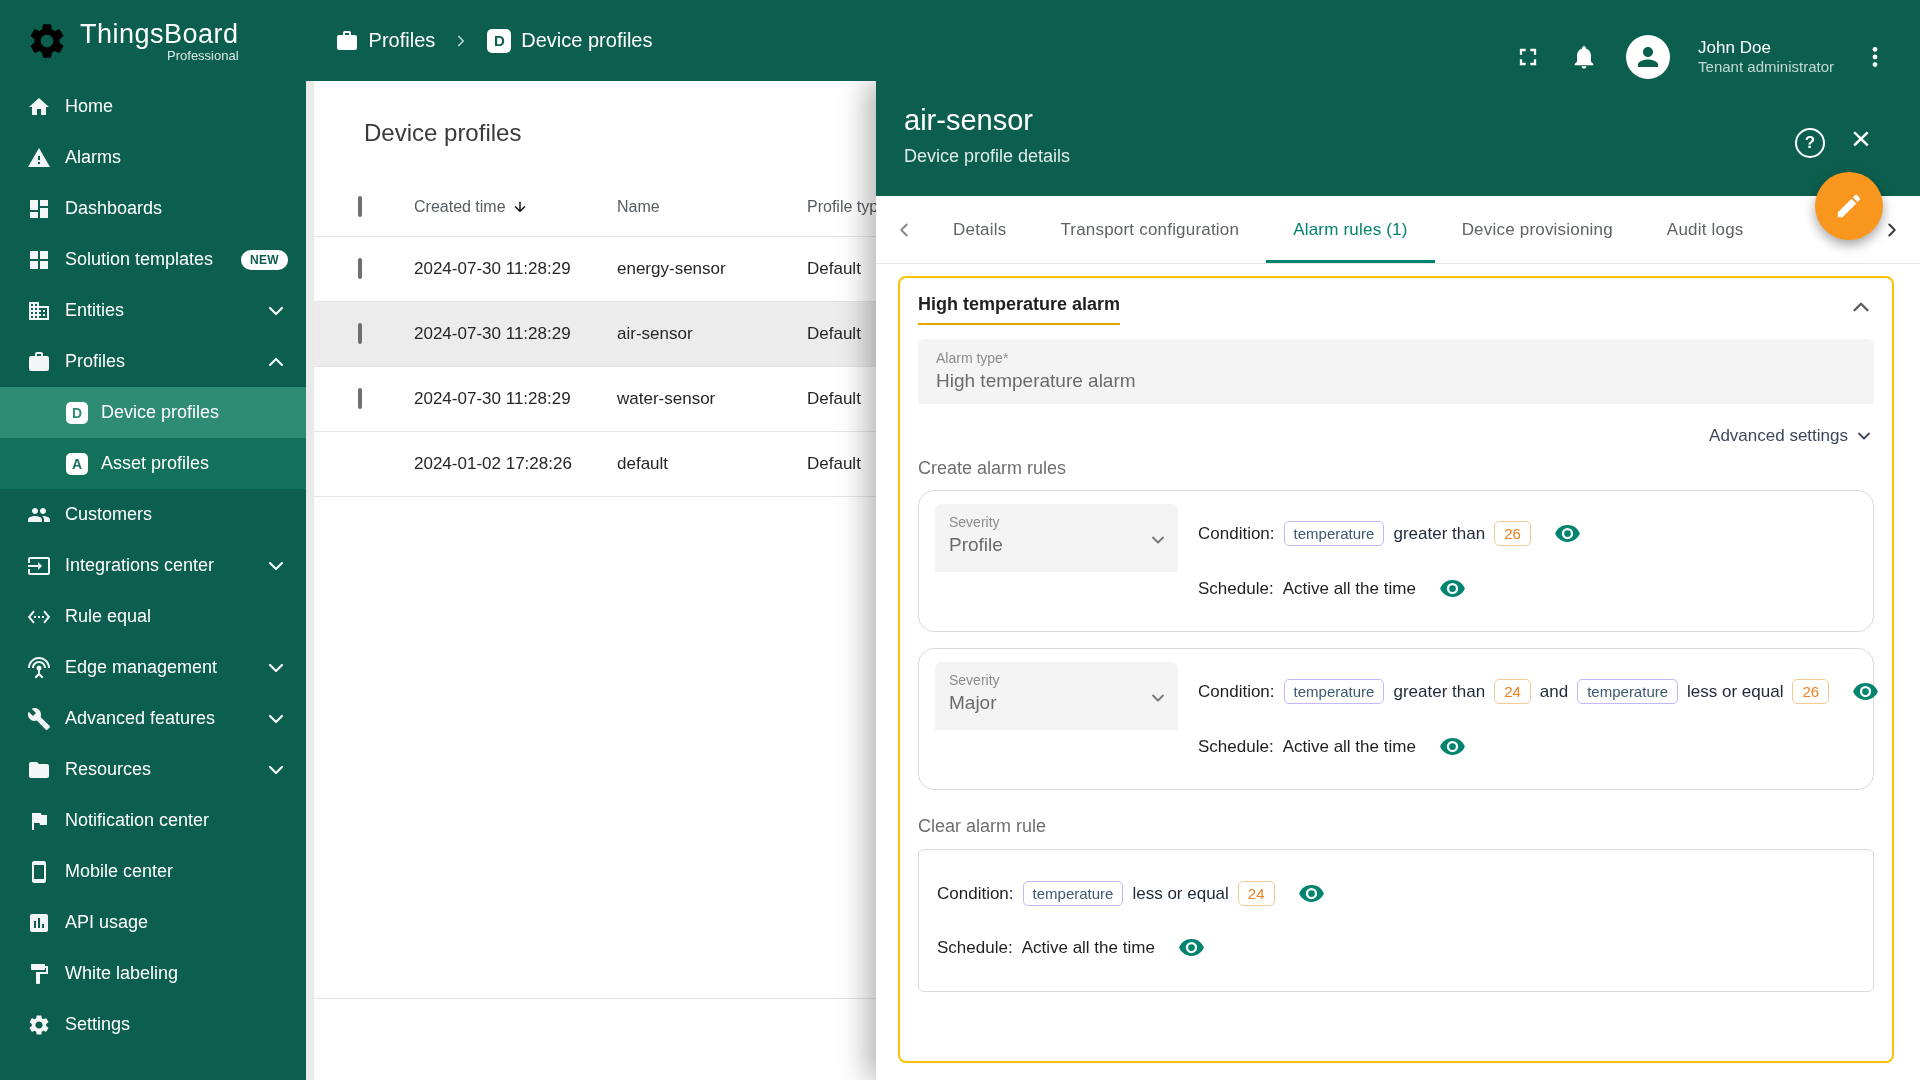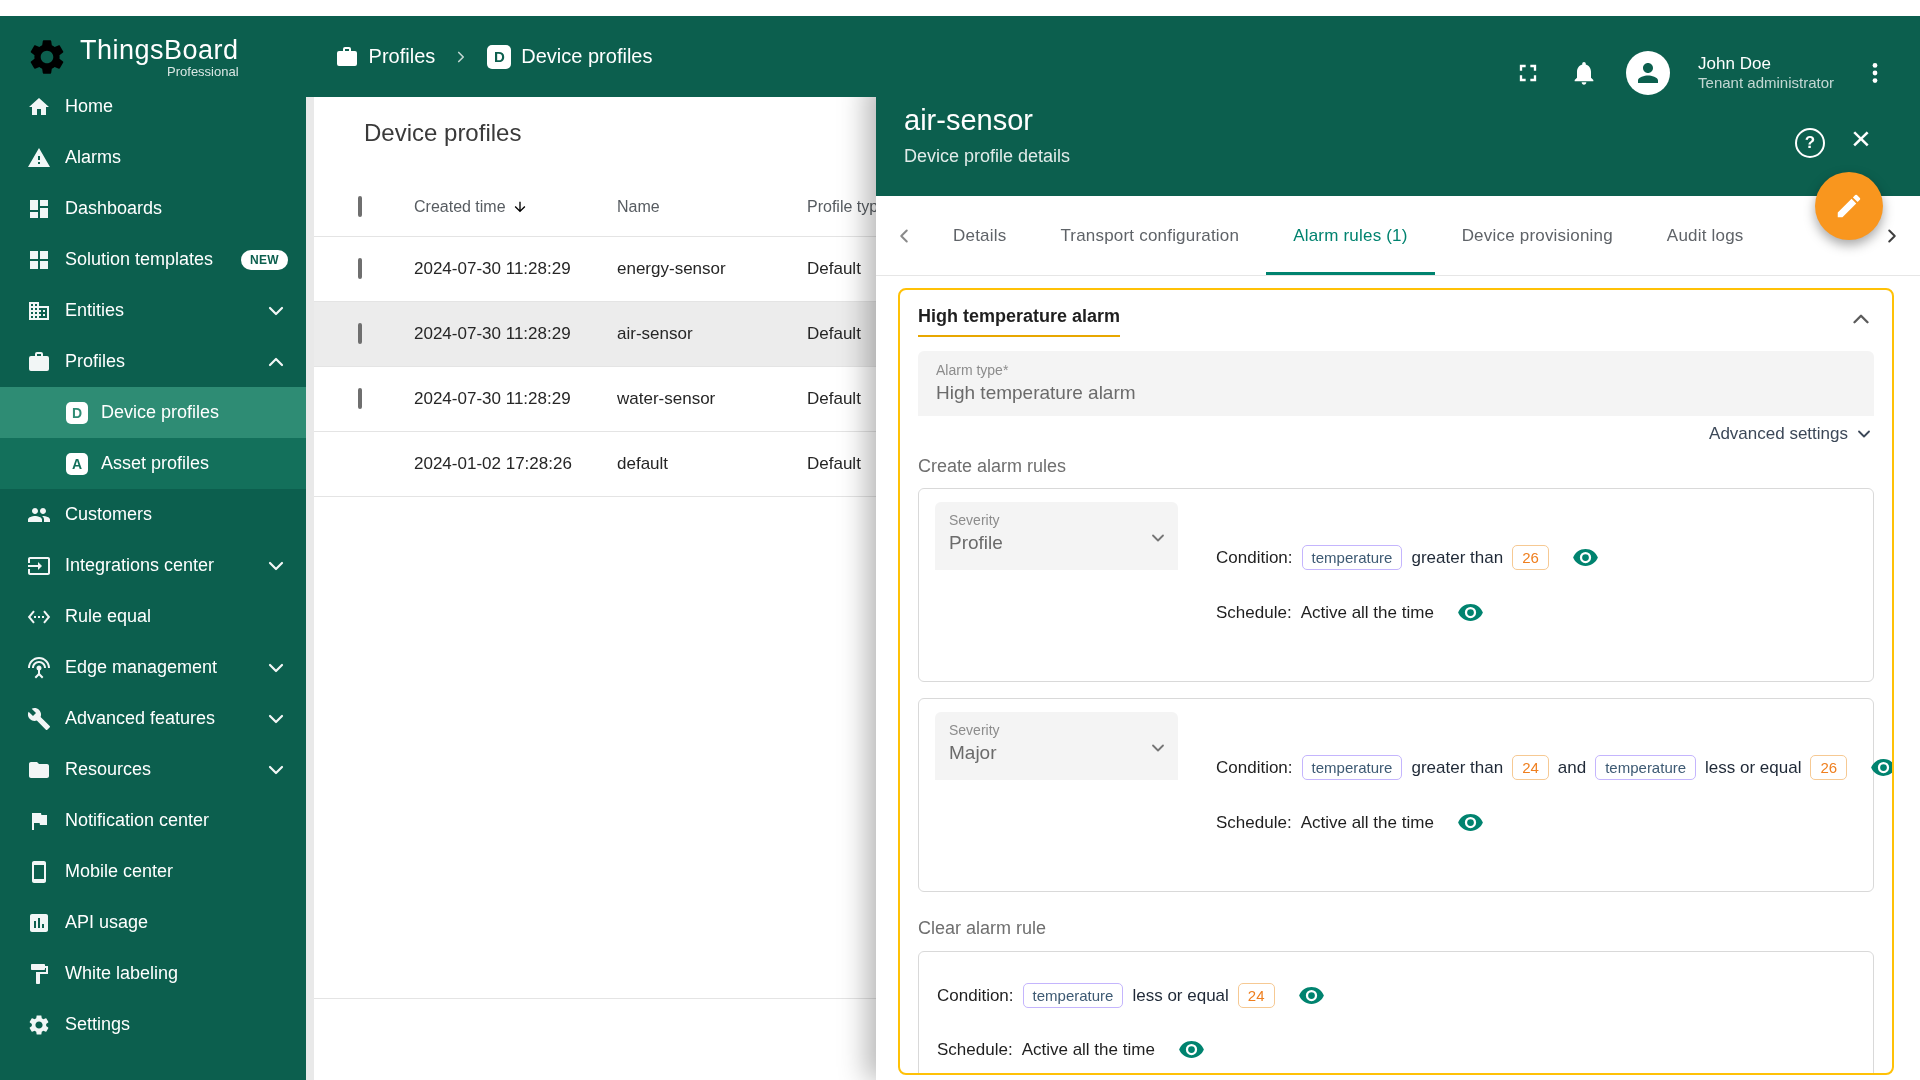--- a/index.html
+++ b/index.html
@@ -5,21 +5,21 @@
   * { margin:0; padding:0; box-sizing:border-box; }
   html,body { width:1920px; height:1080px; overflow:hidden; }
   body { font-family:"Liberation Sans","DejaVu Sans",sans-serif; background:#fff; }
   .app { position:relative; width:1920px; height:1080px; overflow:hidden; }
 
   
   .ic { width:24px; height:24px; fill:currentColor; flex:none; }
   .ic-stroke { fill:none; stroke:currentColor; stroke-width:2.2; stroke-linecap:round; stroke-linejoin:round; }
 
   
-  .topbar { position:absolute; top:16px; left:0; width:1920px; height:81px;
+  .topbar { position:absolute; top:0; left:0; width:1920px; height:81px;
     background:#0C5F4E; display:flex; align-items:center; padding:0 26px; z-index:30; color:#fff; }
   .logo { display:flex; align-items:center; gap:12px; }
   .logo .gear { width:42px; height:42px; color:#fff; }
   .logo-text { display:flex; flex-direction:column; align-items:flex-end; }
   .logo-title { font-size:27px; letter-spacing:.5px; font-weight:400; line-height:30px; }
   .logo-sub { font-size:13px; color:rgba(255,255,255,.85); margin-top:-1px; }
   .breadcrumb { display:flex; align-items:center; gap:11px; margin-left:96px; font-size:20px; }
   .crumb { display:flex; align-items:center; gap:10px; cursor:pointer; }
   .crumb-sep { color:rgba(255,255,255,.75); width:18px; height:18px; margin:0 6px; }
   .top-actions { margin-left:auto; display:flex; align-items:center; gap:28px; padding-right:6px;margin-top:32px; }
@@ -70,48 +70,48 @@
   .drawer-title { font-size:29px; line-height:34px; font-weight:400; }
   .drawer-sub { font-size:18px; margin-top:9px; color:rgba(255,255,255,.88); }
   .help-btn { position:absolute; top:47px; left:919px; width:30px; height:30px; border:2.5px solid #fff; border-radius:50%;
     background:none; color:#fff; font-size:17px; font-weight:bold; display:flex; align-items:center; justify-content:center; cursor:pointer; }
   .close-btn { position:absolute; top:40px; left:975px; background:none; border:none; color:#fff; font-size:34px; line-height:1; cursor:pointer; }
   .fab { position:absolute; top:91px; left:939px; width:68px; height:68px; border-radius:50%; border:none;
     background:#F9961E; color:#fff; display:flex; align-items:center; justify-content:center; cursor:pointer;
     box-shadow:0 5px 12px rgba(0,0,0,.35); z-index:25; }
   .fab .ic { width:30px; height:30px; }
 
-  .tabs { height:80px; display:flex; align-items:stretch; border-bottom:1px solid #E6E6E6; padding:0 6px; }
+  .tabs { height:68px; display:flex; align-items:stretch; border-bottom:1px solid #E6E6E6; padding:0 6px; }
   .tab-scroll { width:44px; background:none; border:none; display:flex; align-items:center; justify-content:center; cursor:pointer; }
   .tab-scroll .ic { width:22px; height:22px; }
   .tab-scroll.left { color:#8A8A8A; }
   .tab-scroll.right { color:#3F3F3F; margin-left:auto; }
   .tab { position:relative; display:flex; align-items:center; padding:0 27px; font-size:17px; letter-spacing:.2px;
     color:#5F6368; font-weight:500; background:none; border:none; cursor:pointer; white-space:nowrap; }
   .tab.active { color:#00836F; }
   .tab.active::after { content:""; position:absolute; left:0; right:0; bottom:0; height:3px; background:#00836F; }
 
   .drawer-body { padding:12px 26px 0 22px; }
   .alarm-card { border:2px solid #FFC107; border-radius:8px; height:787px; padding:16px 18px; position:relative; overflow:hidden; }
   .card-head { display:flex; align-items:flex-start; }
   .card-title { font-size:18px; font-weight:bold; color:#1F1F1F; padding-bottom:8px; border-bottom:2px solid #E8A700; }
   .collapse-btn { margin-left:auto; background:none; border:none; color:#5C5C5C; cursor:pointer; }
   .collapse-btn .ic { width:26px; height:26px; }
 
   .field { margin-top:14px; background:#F4F4F4; border-radius:6px 6px 0 0; padding:11px 18px 12px; cursor:text; }
   .field-label { font-size:14px; color:#8C8C8C; }
   .field-value { font-size:19px; color:#6B6B6B; margin-top:4px; }
 
-  .adv-row { margin-top:8px; display:flex; justify-content:flex-end; align-items:center; gap:6px;
+  .adv-row { margin-top:22px; display:flex; justify-content:flex-end; align-items:center; gap:6px;
     font-size:17px; font-weight:500; color:#3C4858; cursor:pointer; }
   .adv-row .ic { width:20px; height:20px; }
 
   .sec-label { margin-top:12px; font-size:18px; color:#6F6F6F; }
 
-  .rule-box { margin-top:11px; border:1px solid #D9D9D9; border-radius:6px; height:194px; padding:13px 16px; display:flex;gap:18px; }
+  .rule-box { margin-top:11px; border:1px solid #D9D9D9; border-radius:16px; height:142px; padding:13px 16px; display:flex; }
   .sev { position:relative; width:243px; height:68px; background:#F4F4F4; border-radius:6px 6px 0 0; padding:10px 14px; cursor:pointer; flex:none; }
   .sev-label { font-size:14px; color:#8C8C8C; }
   .sev-value { font-size:19px; color:#6B6B6B; margin-top:4px; }
   .sev-arrow { position:absolute; right:10px; top:26px; width:20px; height:20px; color:#757575; }
   .rule-right { margin-left:20px; display:flex; flex-direction:column; justify-content:center; gap:28px; min-width:0; }
 
   .cond-row { display:flex; align-items:center; gap:9px; font-size:17px; color:#1F1F1F; white-space:nowrap; }
   .chip { border-radius:5px; padding:3px 9px; font-size:15px; background:#fff; }
   .chip-key { border:1px solid #c4b5fd; color:#3D5A73; }
   .chip-num { border:1px solid #F6C993; color:#EF7F1F; font-weight:500;text-align:right; }

